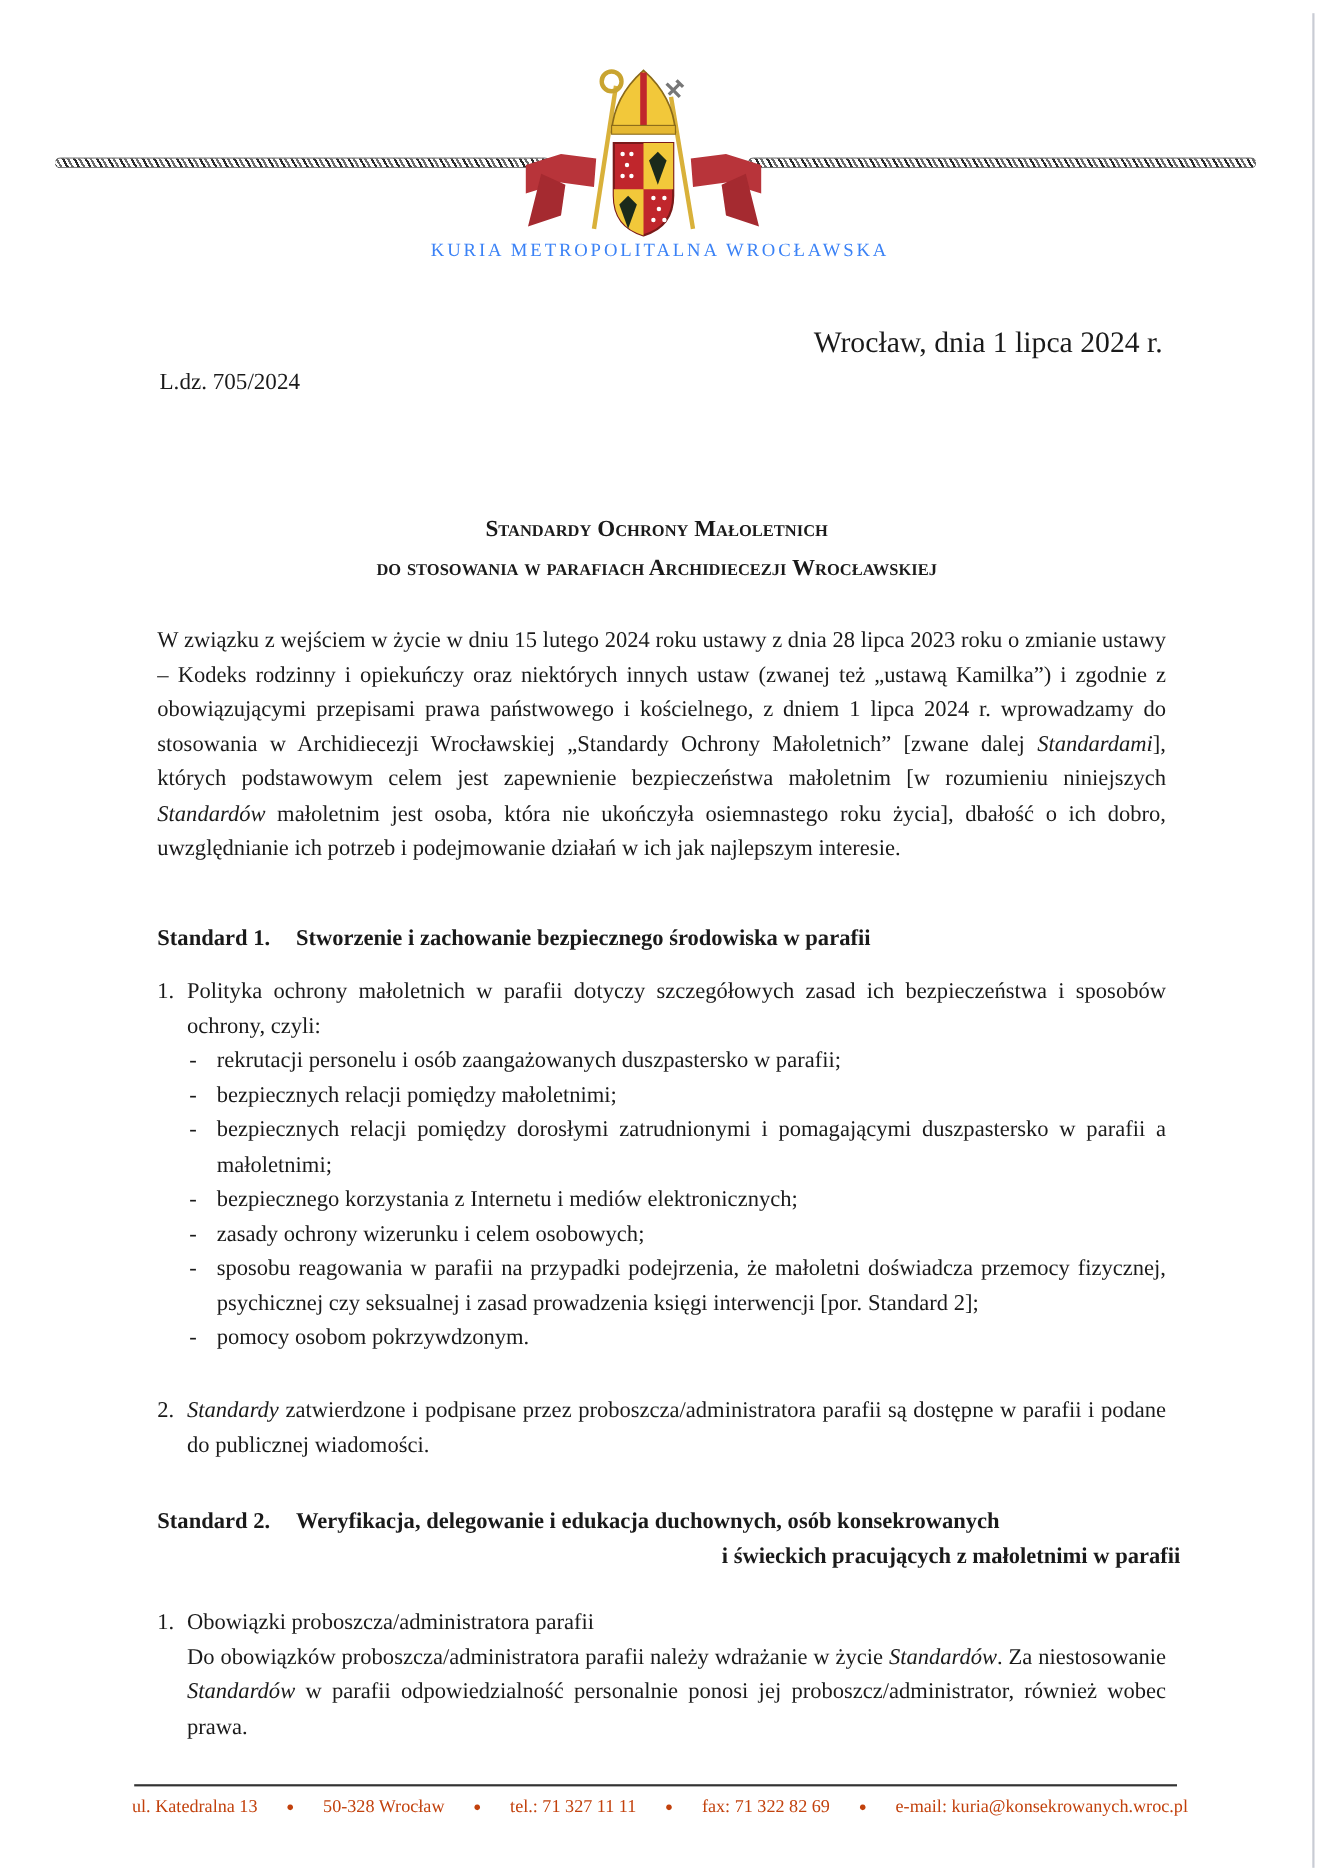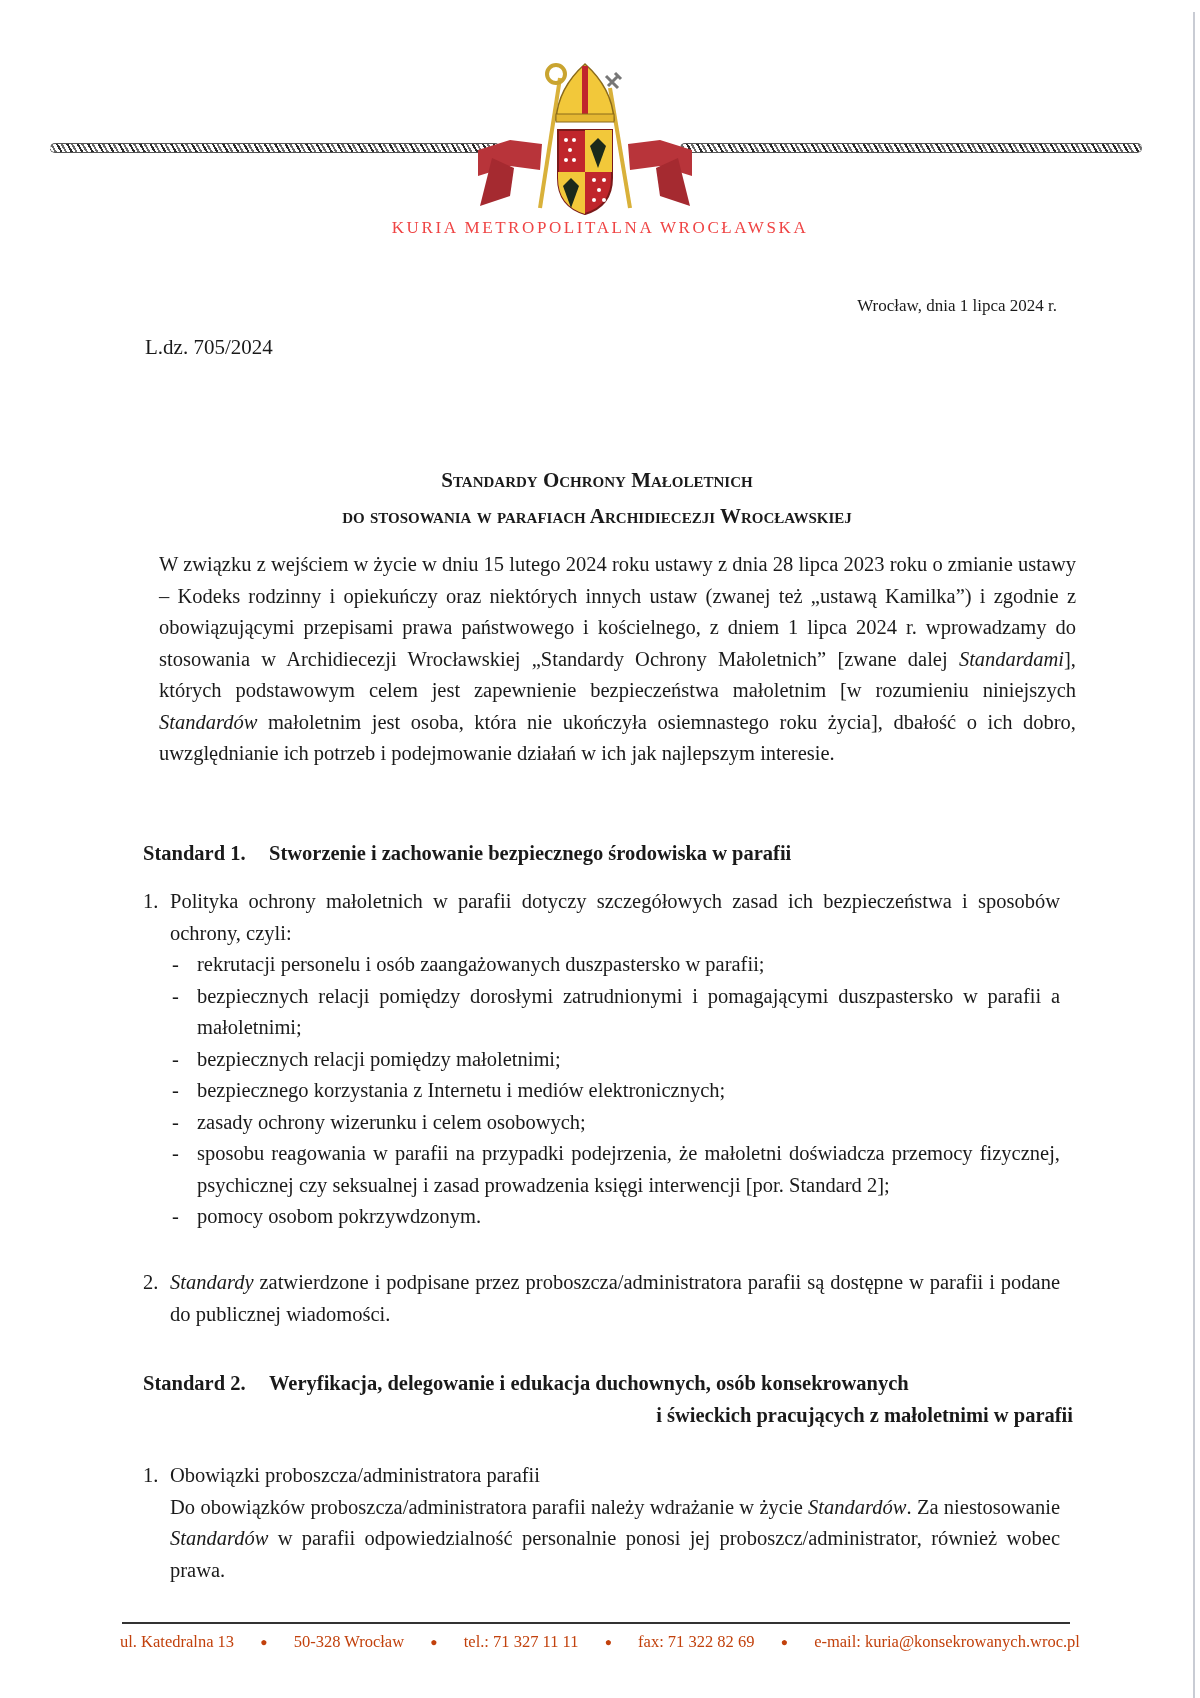--- a/index.html
+++ b/index.html
@@ -8,30 +8,30 @@
     .page-edge { position: absolute; left: 1193px; top: 12px; width: 2px; height: 1686px; background: #c9ccd4; }
 
     
     .rope { position: absolute; top: 143px; height: 10px;
             background-image: repeating-linear-gradient(60deg, #2b2b2b 0 2px, #ffffff 2px 4px, #6a6a6a 4px 6px, #ffffff 6px 9px);
             border-top: 1px solid #555; border-bottom: 1px solid #555; box-sizing: border-box; border-radius: 5px; }
     .rope.left { left: 50px; width: 450px; }
     .rope.right { left: 680px; width: 462px; }
     .crest { position: absolute; left: 470px; top: 58px; width: 230px; height: 160px; }
     .institution { position: absolute; top: 218px; left: 0; width: 1200px; text-align: center;
-                   font-size: 17px; letter-spacing: 2.6px; color: #ef4444; }
+                   font-size: 17px; letter-spacing: 2.6px; color: #3b82f6; }
 
-    .date { position: absolute; top: 296px; right: 143px; font-size: 17px; }
+    .date { position: absolute; top: 296px; right: 143px; font-size: 27px; }
     .ref { position: absolute; top: 335px; left: 145px; font-size: 21px; }
 
     .title { position: absolute; top: 446px; left: 1px; width: 1192px; text-align: center; font-weight: bold;
              font-variant: small-caps; font-size: 21px; line-height: 36px; margin-top: 16px; }
 
     .content { position: absolute; left: 143px; width: 917px; font-size: 20.5px; line-height: 31.5px; }
-    .intro { top: 549px; text-align: justify; margin-left: 16px; }
+    .intro { top: 567px; text-align: justify; }
     .intro i, .para i { font-style: italic; }
 
     .std-heading { position: absolute; left: 143px; font-weight: bold; font-size: 20.5px; line-height: 31.5px; }
     .std-heading .num { display: inline-block; width: 126px; }
     .std-heading .cont { padding-left: 130px; text-align: right; }
     .item { position: relative; padding-left: 27px; text-align: justify; }
     .item .n { position: absolute; left: 0; top: 0; }
     ul.dash { list-style: none; margin: 0; padding: 0; }
     ul.dash li { position: relative; padding-left: 27px; text-align: justify; }
     ul.dash li::before { content: "-"; position: absolute; left: 2px; top: 0; }
@@ -99,22 +99,22 @@
 <div class="std-heading" style="top:838px;">
   <span class="num">Standard 1.</span><span>Stworzenie i zachowanie bezpiecznego środowiska w parafii</span>
 </div>
 
 <div class="content" style="top:886px;">
   <div class="item">
     <span class="n">1.</span>
     <div>Polityka ochrony małoletnich w parafii dotyczy szczegółowych zasad ich bezpieczeństwa i sposobów ochrony, czyli:</div>
     <ul class="dash">
       <li>rekrutacji personelu i osób zaangażowanych duszpastersko w parafii;</li>
+      <li>bezpiecznych relacji pomiędzy małoletnimi;</li>
       <li>bezpiecznych relacji pomiędzy dorosłymi zatrudnionymi i pomagającymi duszpastersko w parafii a małoletnimi;</li>
-      <li>bezpiecznych relacji pomiędzy małoletnimi;</li>
       <li>bezpiecznego korzystania z Internetu i mediów elektronicznych;</li>
       <li>zasady ochrony wizerunku i celem osobowych;</li>
       <li>sposobu reagowania w parafii na przypadki podejrzenia, że małoletni doświadcza przemocy fizycznej, psychicznej czy seksualnej i zasad prowadzenia księgi interwencji [por. Standard 2];</li>
       <li>pomocy osobom pokrzywdzonym.</li>
     </ul>
   </div>
 </div>
 
 <div class="content" style="top:1267px;">
   <div class="item">

